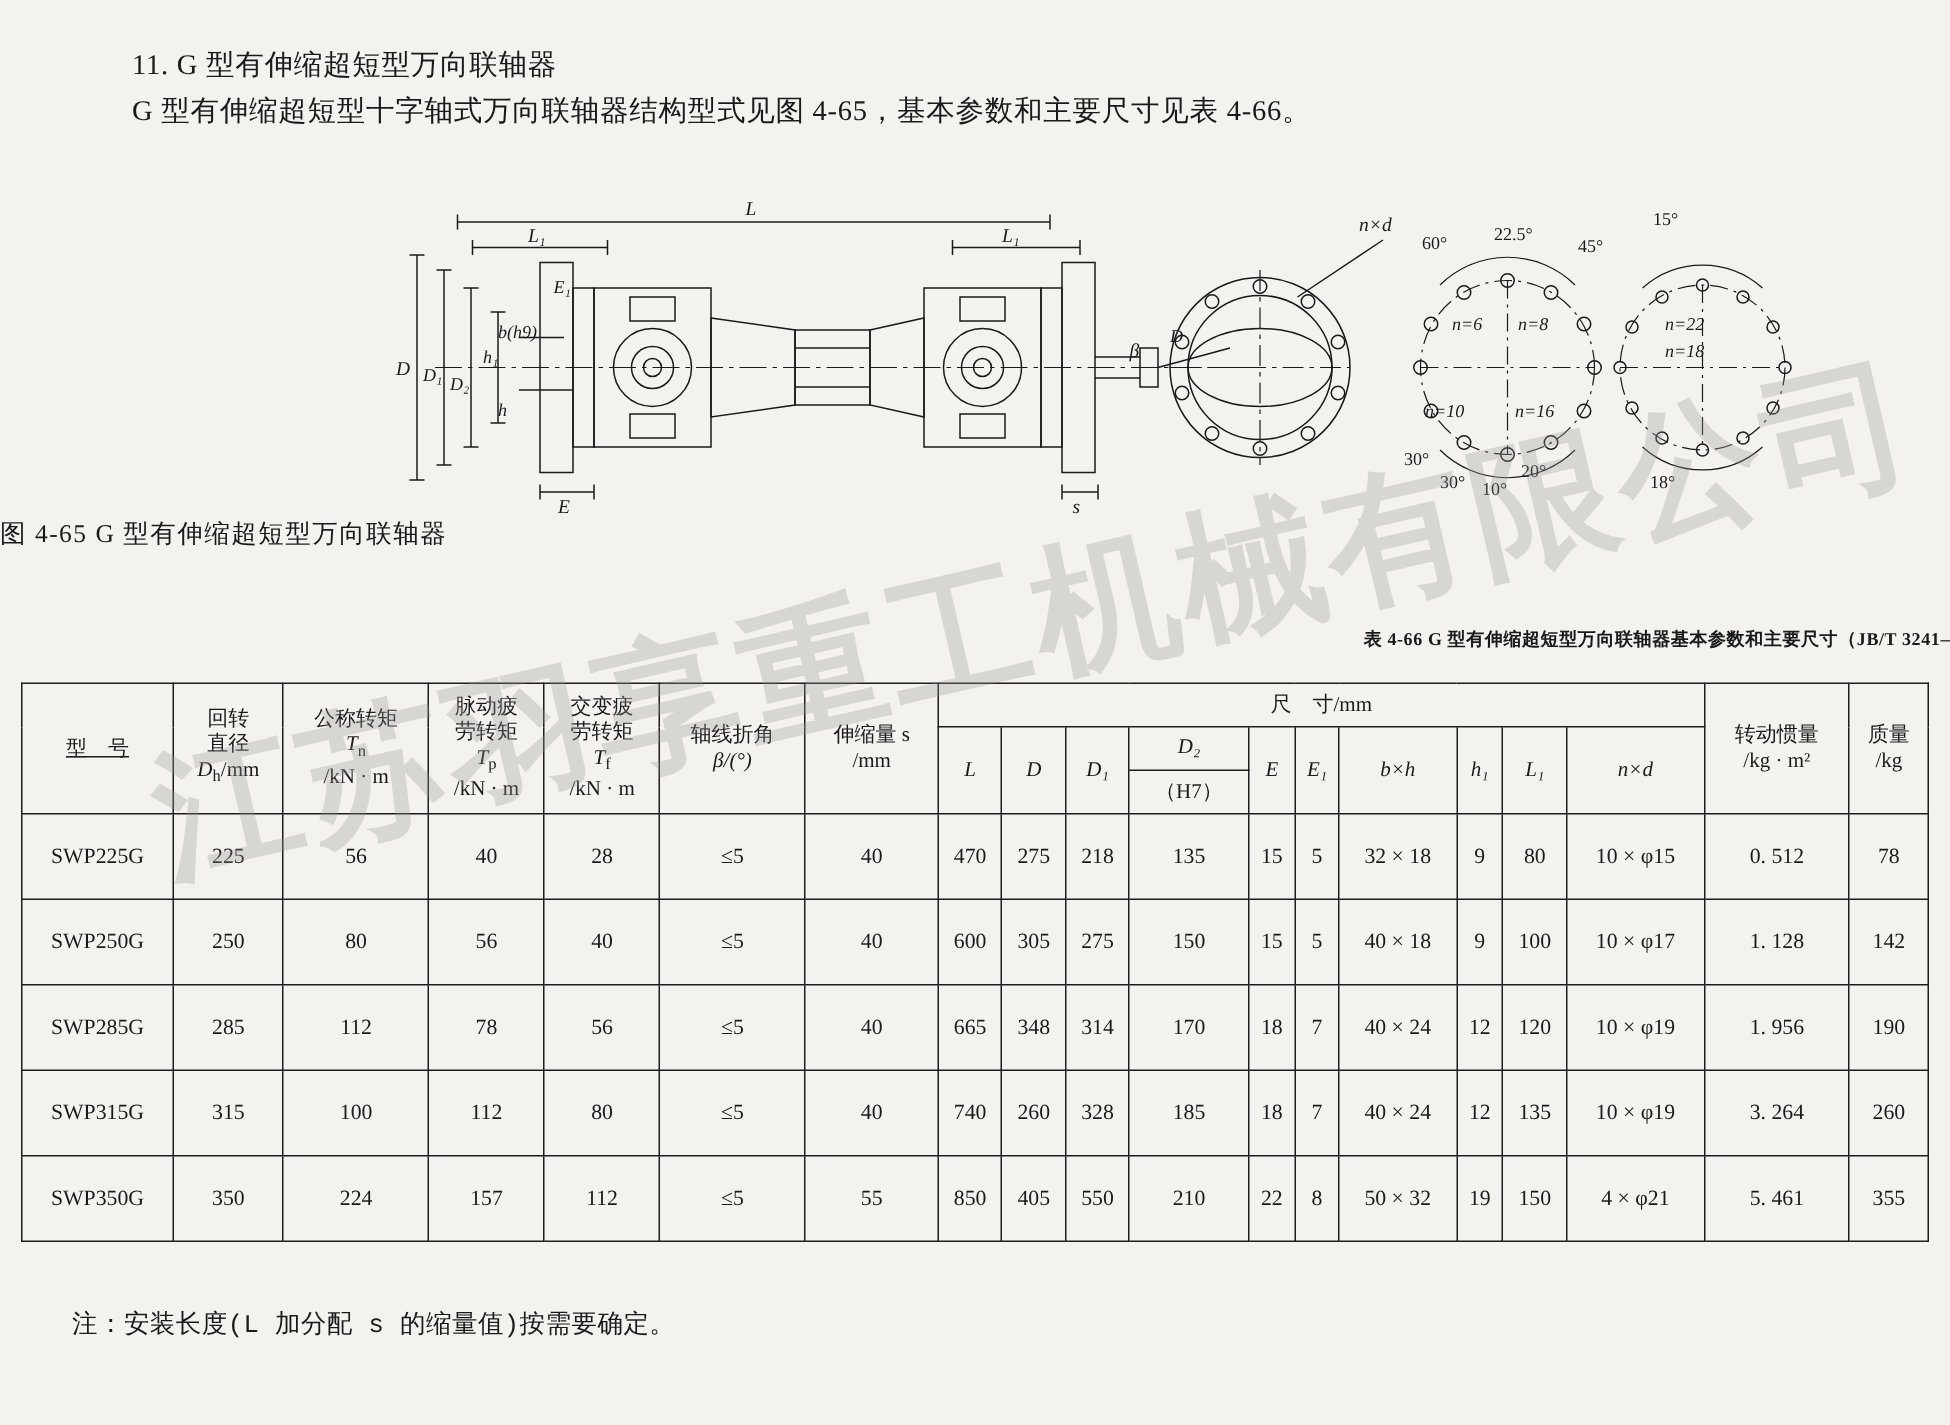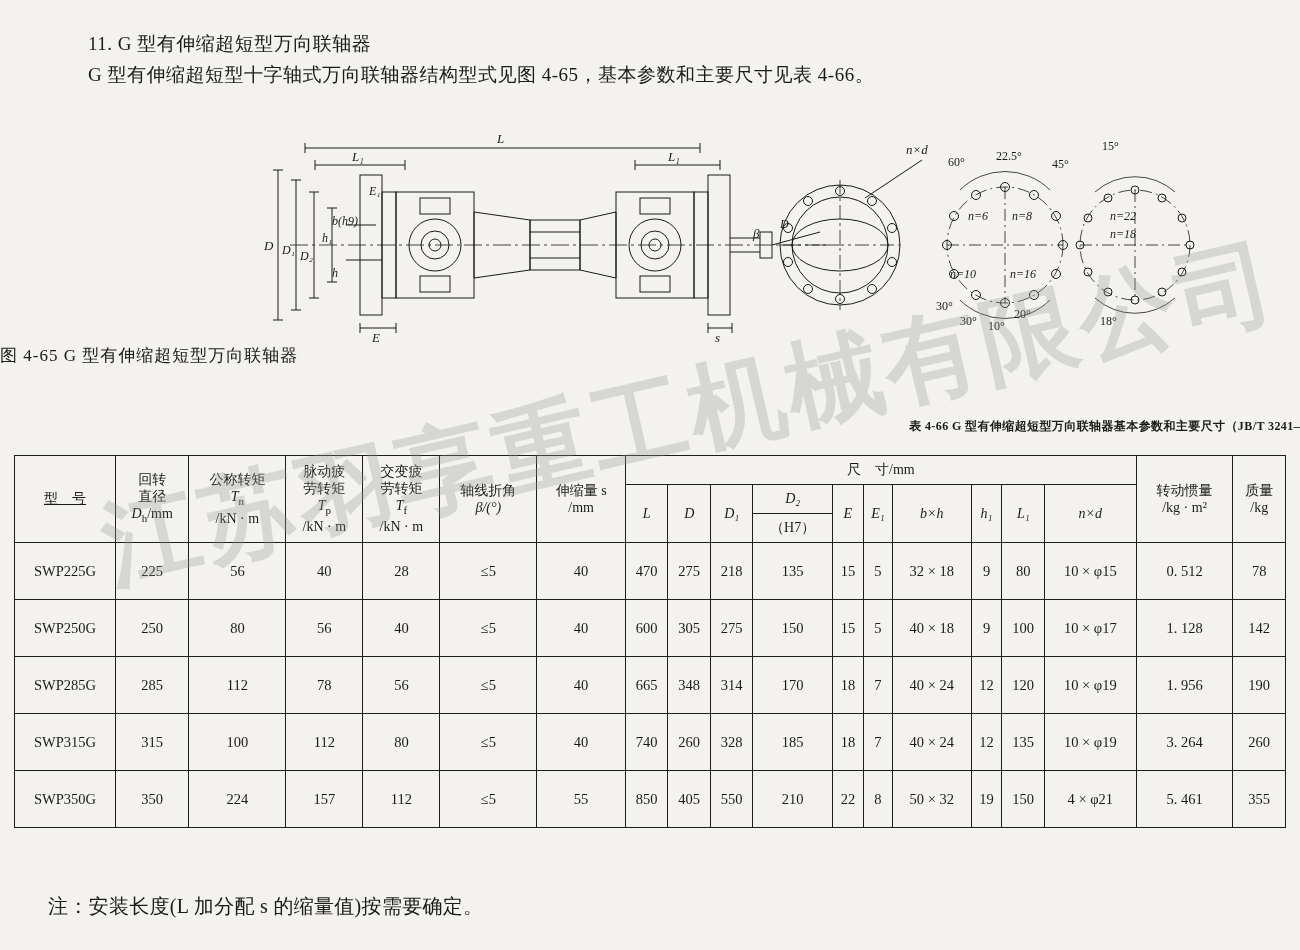--- a/index.html
+++ b/index.html
@@ -86,23 +86,24 @@
     font-size: 14.5px;
   }
   .hdr-main { font-size: 14px; line-height: 17px; }
   .model-col { width: 96px; text-decoration: underline; }
   .sub { font-size: 11px; vertical-align: sub; }
   .ital { font-style: italic; }
   
   .note {
     position: absolute;
     left: 48px;
-    top: 893px;
-    font-size: 20px;
+    top: 871px;
+    font-size: 17px;
     letter-spacing: 0.3px;
+    font-family: Liberation Mono, monospace;
   }
   
   .watermark {
     position: absolute;
     left: 0;
     top: 0;
     width: 1300px;
     height: 950px;
     pointer-events: none;
     overflow: hidden;

